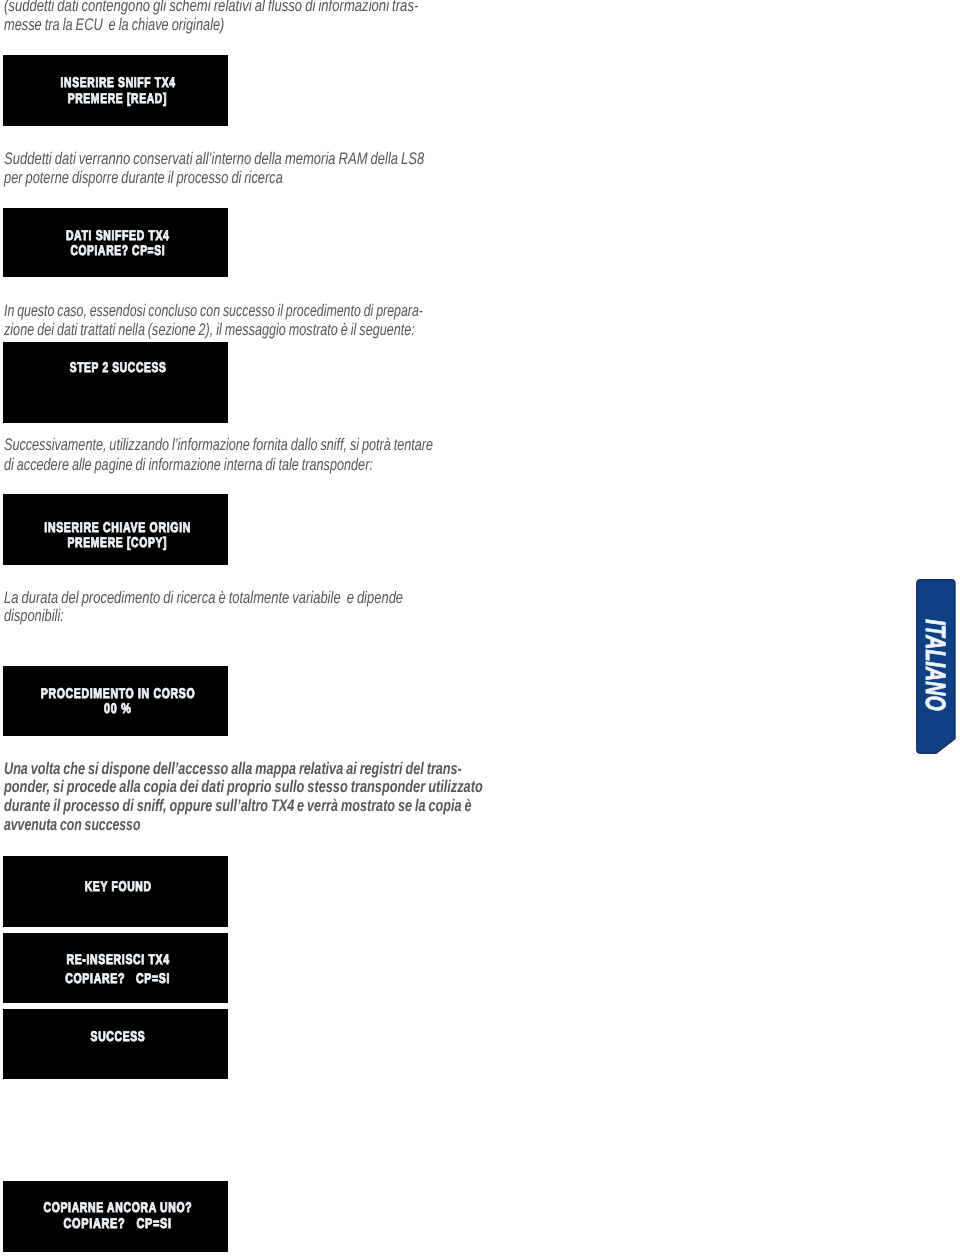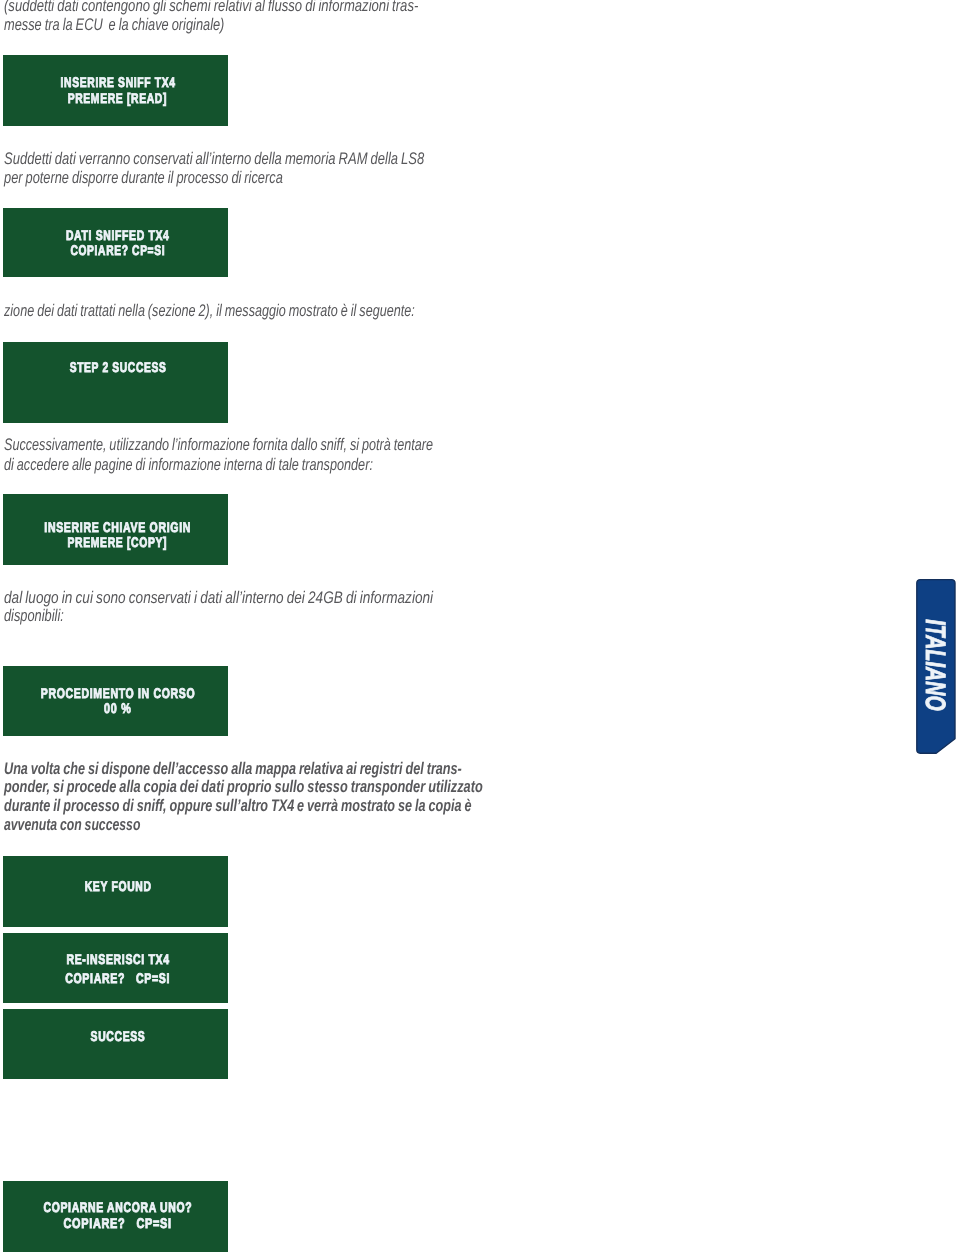--- a/index.html
+++ b/index.html
@@ -10,21 +10,21 @@
   .page{position:relative;width:960px;height:1256px;background:#ffffff;transform:translateZ(0);}
 
   
   .para{position:absolute;left:4px;}
   .para .r{display:block;}
   .para .l{display:inline-block;color:#58585b;font-style:italic;font-size:16.8px;
            line-height:19.1px;white-space:pre;word-spacing:-0.75px;
            transform-origin:left center;}
 
   
-  .lcd{position:absolute;left:3px;width:225px;background:#14532d;}
+  .lcd{position:absolute;left:3px;width:225px;background:#000000;}
   .lcdtxt{position:absolute;left:0;width:225px;text-align:center;}
   .lcdtxt .r{display:block;}
   .lcdtxt .l{display:inline-block;color:#eef3f8;font-weight:bold;font-size:14px;
              line-height:15.4px;white-space:pre;letter-spacing:0.9px;
              -webkit-text-stroke:0.9px #eef3f8;
              transform-origin:center center;}
 
   
   .tab{position:absolute;left:915px;top:578px;width:42px;height:178px;}
   .tab svg{position:absolute;left:0;top:0;display:block;}
@@ -54,39 +54,40 @@
     <div class="r" style="height: 19.1px;"><span class="l" style="color: rgb(88, 88, 91); line-height: 19.1px; transform: scaleX(0.7757);">Suddetti dati verranno conservati all’interno della memoria RAM della LS8</span></div>
     <div class="r" style="height: 19.1px;"><span class="l" style="color: rgb(88, 88, 91); line-height: 19.1px; transform: scaleX(0.7637);">per poterne disporre durante il processo di ricerca</span></div>
   </div>
   <div class="lcd" style="top: 207.5px; height: 69.1px;">
     <div class="lcdtxt" style="top: 19.2744px; left: 1.9px;">
       <div class="r" style="height: 15.4px;"><span class="l" style="color: rgb(238, 243, 248); -webkit-text-stroke: 0.9px rgb(238, 243, 248); line-height: 15.4px; margin-right: -0.9px; transform: scaleX(0.7431);">DATI SNIFFED TX4</span></div>
       <div class="r" style="height: 15.4px;"><span class="l" style="color: rgb(238, 243, 248); -webkit-text-stroke: 0.9px rgb(238, 243, 248); line-height: 15.4px; margin-right: -0.9px; transform: scaleX(0.7307);">COPIARE? CP=SI</span></div>
     </div>
   </div>
   <div class="para" style="top: 302.099px;">
+    <div class="r" style="height: 18.9px;"><span class="l" style="color: rgb(88, 88, 91); line-height: 18.9px; transform: scaleX(0.7376);">In questo caso, essendosi concluso con successo il procedimento di prepara-</span></div>
     <div class="r" style="height: 18.9px;"><span class="l" style="color: rgb(88, 88, 91); line-height: 18.9px; transform: scaleX(0.7524);">zione dei dati trattati nella (sezione 2), il messaggio mostrato è il seguente:</span></div>
   </div>
   <div class="lcd" style="top: 342px; height: 81px;">
     <div class="lcdtxt" style="top: 17.2744px; left: 1.9px;">
       <div class="r" style="height: 15.4px;"><span class="l" style="color: rgb(238, 243, 248); -webkit-text-stroke: 0.9px rgb(238, 243, 248); line-height: 15.4px; margin-right: -0.9px; transform: scaleX(0.7328);">STEP 2 SUCCESS</span></div>
     </div>
   </div>
   <div class="para" style="top: 435.149px;">
     <div class="r" style="height: 19.4px;"><span class="l" style="color: rgb(88, 88, 91); line-height: 19.4px; transform: scaleX(0.7522);">Successivamente, utilizzando l’informazione fornita dallo sniff, si potrà tentare</span></div>
     <div class="r" style="height: 19.4px;"><span class="l" style="color: rgb(88, 88, 91); line-height: 19.4px; transform: scaleX(0.755);">di accedere alle pagine di informazione interna di tale transponder:</span></div>
   </div>
   <div class="lcd" style="top: 494px; height: 70.8px;">
     <div class="lcdtxt" style="top: 19.2744px; left: 1.9px;">
       <div class="r" style="height: 15.2px; margin-top: 6px;"><span class="l" style="color: rgb(238, 243, 248); -webkit-text-stroke: 0.9px rgb(238, 243, 248); line-height: 15.2px; margin-right: -0.9px; transform: scaleX(0.7514);">INSERIRE CHIAVE ORIGIN</span></div>
       <div class="r" style="height: 15.2px;"><span class="l" style="color: rgb(238, 243, 248); -webkit-text-stroke: 0.9px rgb(238, 243, 248); line-height: 15.2px; margin-right: -0.9px; transform: scaleX(0.7397);">PREMERE [COPY]</span></div>
     </div>
   </div>
   <div class="para" style="top: 588.649px;">
-    <div class="r" style="height: 18.8px;"><span class="l" style="color: rgb(88, 88, 91); line-height: 18.8px; transform: scaleX(0.8108);">dal luogo in cui sono conservati i dati all’interno dei 24GB di informazioni</span></div>
+    <div class="r" style="height: 18.8px;"><span class="l" style="color: rgb(88, 88, 91); line-height: 18.8px; transform: scaleX(0.7734);">La durata del procedimento di ricerca è totalmente variabile  e dipende</span></div>
     <div class="r" style="height: 18.8px;"><span class="l" style="color: rgb(88, 88, 91); line-height: 18.8px; transform: scaleX(0.7632);">disponibili:</span></div>
   </div>
   <div class="lcd" style="top: 666px; height: 70px;">
     <div class="lcdtxt" style="top: 18.5744px; left: 1.9px;">
       <div class="r" style="height: 15px;"><span class="l" style="color: rgb(238, 243, 248); -webkit-text-stroke: 0.9px rgb(238, 243, 248); line-height: 15px; margin-right: -0.9px; transform: scaleX(0.75);">PROCEDIMENTO IN CORSO</span></div>
       <div class="r" style="height: 15px;"><span class="l" style="color: rgb(238, 243, 248); -webkit-text-stroke: 0.9px rgb(238, 243, 248); line-height: 15px; margin-right: -0.9px; transform: scaleX(0.7684);">00 %</span></div>
     </div>
   </div>
   <div class="para" style="top: 759.649px; font-weight: bold;">
     <div class="r" style="height: 18.8px;"><span class="l" style="color: rgb(88, 88, 91); line-height: 18.8px; transform: scaleX(0.7536);">Una volta che si dispone dell’accesso alla mappa relativa ai registri del trans-</span></div>

